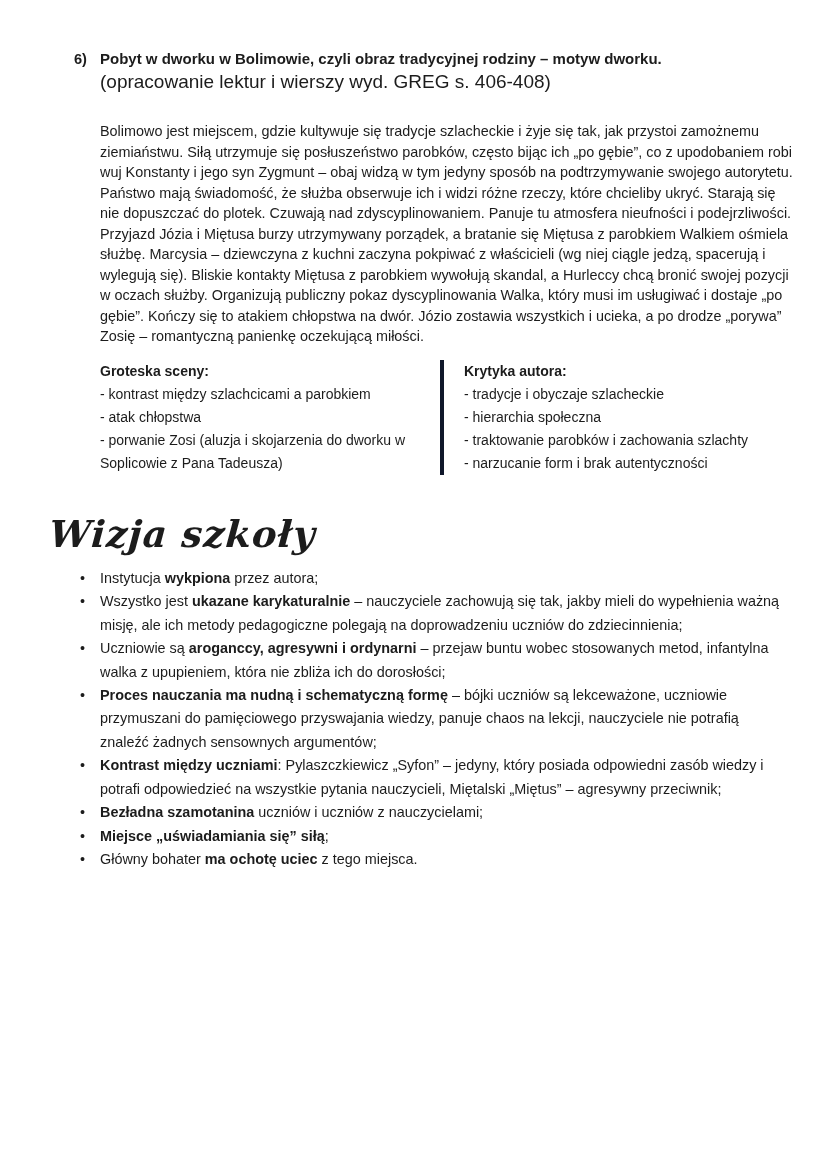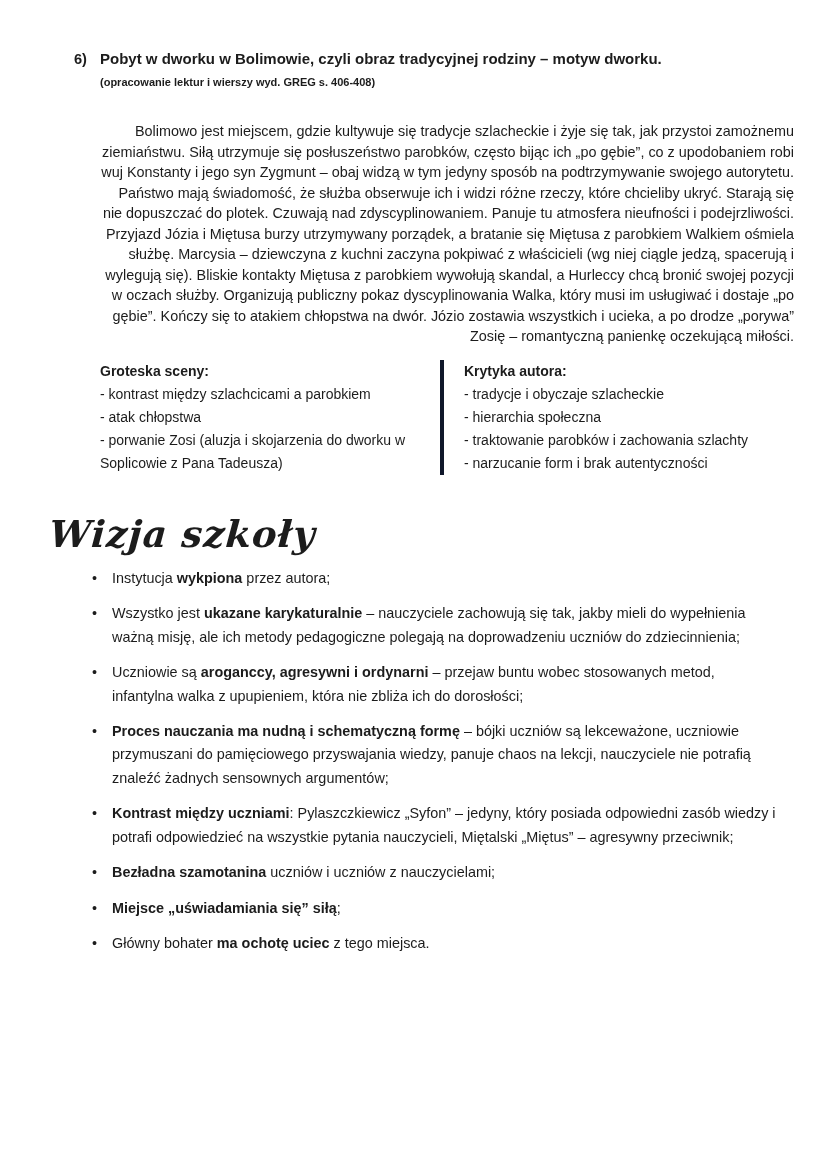--- a/index.html
+++ b/index.html
@@ -5,38 +5,38 @@
   html, body { margin: 0; padding: 0; background: #ffffff; }
   .page {
     width: 828px; height: 1171px; background: #ffffff;
     font-family: "Liberation Sans", "DejaVu Sans", sans-serif;
     color: #1c1c1c; position: relative; overflow: hidden; box-sizing: border-box;
   }
   .section-header { display: flex; padding: 48px 36px 0 74px; }
   .sec-num { width: 26px; flex: 0 0 26px; font-weight: 700; font-size: 14.6px; line-height: 22.5px; }
   .sec-body { flex: 1; }
   .sec-title { font-weight: 700; font-size: 15px; line-height: 22.5px; }
-  .sec-subtitle { font-weight: 700; font-size: 11px; line-height: 22.5px; }
-  .summary { margin: 28px 36px 0 100px; width: 694px; font-size: 14.4px; line-height: 20.5px; text-align: right; }
+  .sec-subtitle { font-weight: 400; font-size: 19px; line-height: 22.5px; }
+  .summary { margin: 28px 36px 0 100px; width: 694px; font-size: 14.4px; line-height: 20.5px; }
   .summary p { margin: 0; }
   .two-col { display: flex; margin: 13px 0 0 100px; font-size: 14px; line-height: 23px; align-items: center; }
   .col-left { width: 340px; flex: 0 0 340px; }
   .col-right { flex: 0 0 340px; width: 340px; border-left: 4px solid #0f172a; padding-left: 20px; }
   .col-header { font-weight: 700; }
   .col-item { font-weight: 400; }
   .script-heading {
     margin: 38px 0 0 48px;
     font-family: "DejaVu Serif", "Liberation Serif", serif;
     font-style: italic; font-weight: 700;
     font-size: 37px; line-height: 1.15; letter-spacing: 1px;
     transform: skewX(-4deg); transform-origin: left bottom; display: inline-block;
   }
   .bullets { list-style: none; margin: 12px 36px 0 78px; padding: 0; width: 712px;
     font-size: 14.4px; line-height: 23.4px; }
-  .bullets li { position: relative; padding-left: 22px; margin: 12px; }
+  .bullets li { position: relative; padding-left: 22px; margin: 0; }
   .bullets li::before { content: "\2022"; position: absolute; left: 2px; top: 0; font-size: 14.4px; }
   .b { font-weight: 700; }
 </style>
 </head>
 <body>
 
 <div class="page">
 
   <div class="section-header">
     <div class="sec-num">6)</div>

